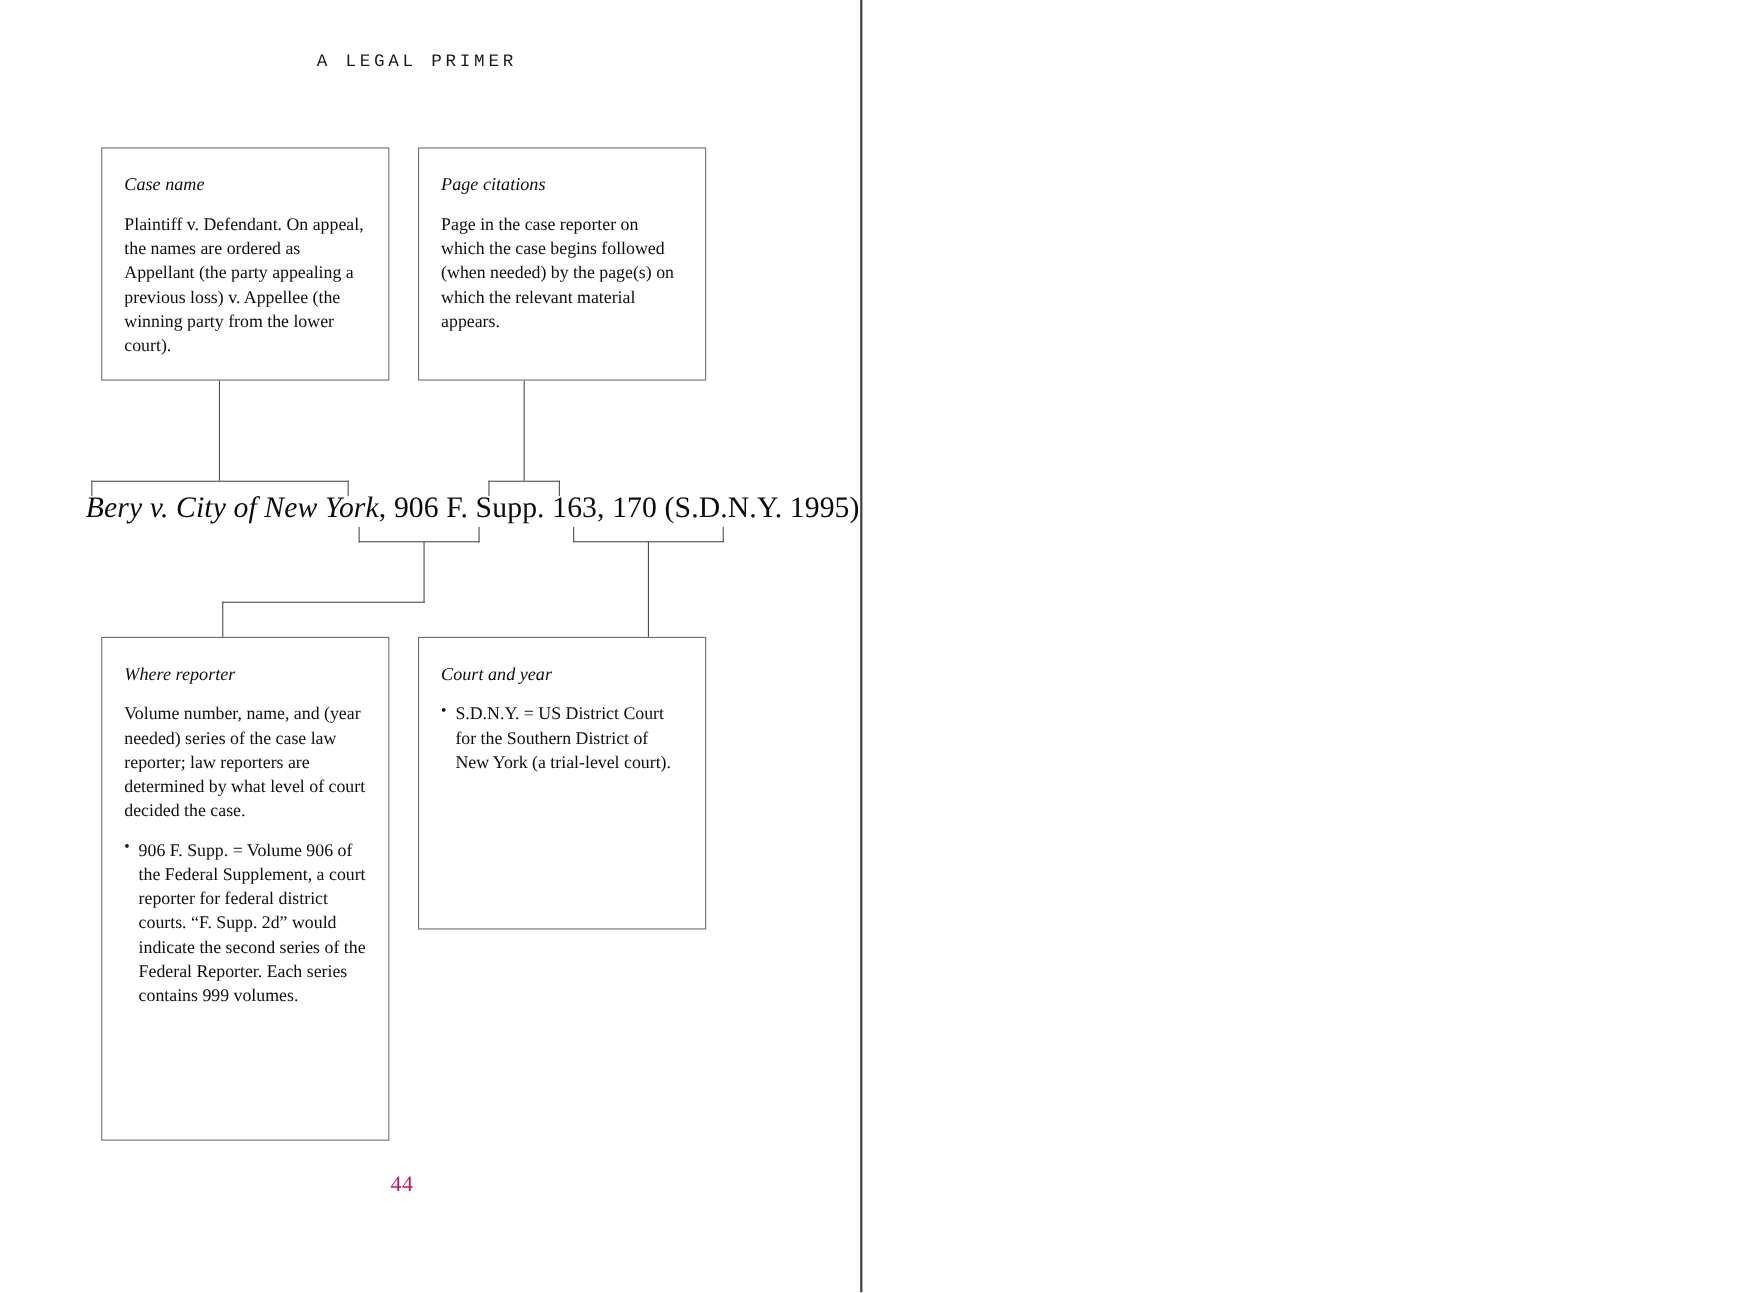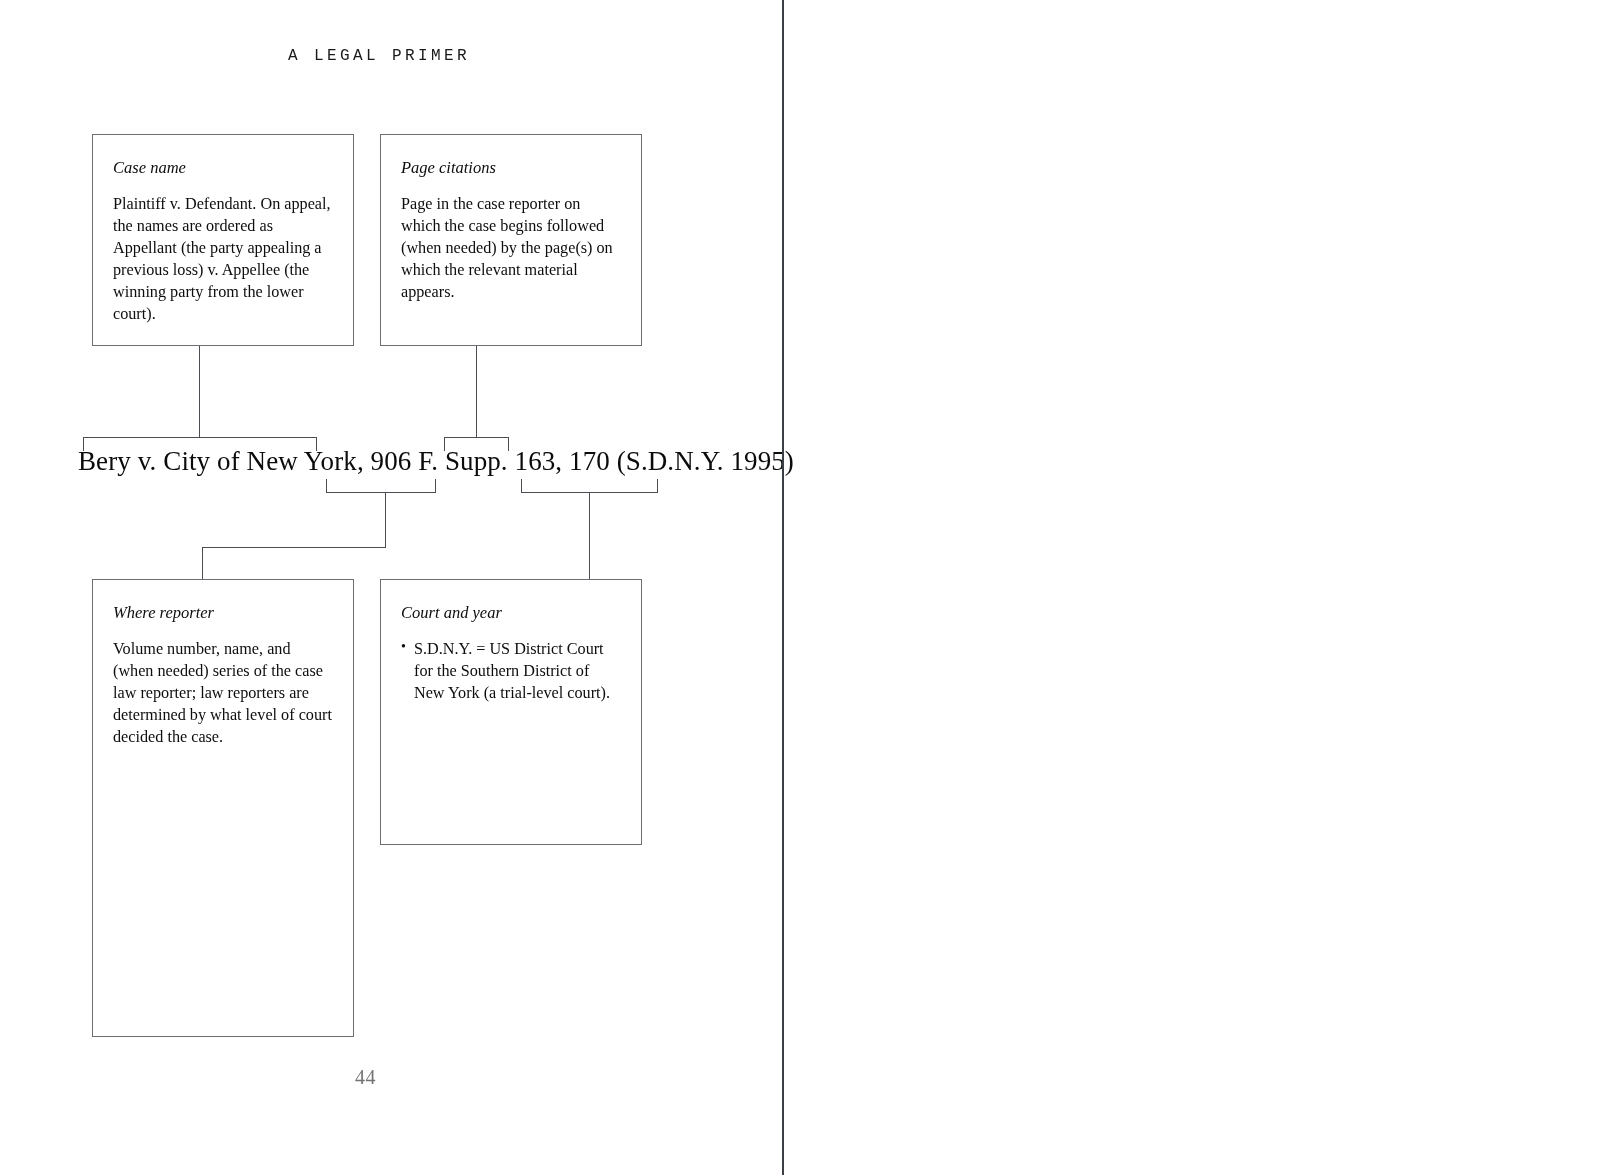--- a/index.html
+++ b/index.html
@@ -42,21 +42,21 @@
     letter-spacing: 3.4px;
     color: #1a1a1a;
     white-space: nowrap;
   }
   .running-head.left  { left: 288px; }
 
   .folio {
     position: absolute;
     top: 1066px;
     font-size: 20px;
-    color: #737373;
+    color: #be185d;
     letter-spacing: 0.5px;
   }
   .folio.left  { left: 355px; }
 
   
   .abox {
     position: absolute;
     border: 1.2px solid #6b6e72;
     box-sizing: border-box;
     background: #fff;
@@ -100,21 +100,21 @@
   }
 
   
   .citation {
     position: absolute;
     white-space: nowrap;
     font-size: 27px;
     color: #0b0b0b;
     letter-spacing: 0.1px;
   }
-  .citation .it { }
+  .citation .it { font-style: italic; }
 
   
   .ln-v, .ln-h {
     position: absolute;
     background: #4a4d51;
   }
   .ln-v { width: 1.2px; }
   .ln-h { height: 1.2px; }
 </style>
 </head>
@@ -157,22 +157,23 @@
     <div class="ln-h" style="left:202px; top:547px; width:184px;"></div>
     <div class="ln-v" style="left:202px; top:547px; height:33px;"></div>
 
     <div class="ln-v" style="left:521px; top:479px; height:14px;"></div>
     <div class="ln-h" style="left:521px; top:492px; width:137px;"></div>
     <div class="ln-v" style="left:657px; top:479px; height:14px;"></div>
     <div class="ln-v" style="left:589px; top:492px; height:88px;"></div>
 
     <div class="abox" style="left:92px; top:579px; width:262px; height:458px;">
       <div class="bt">Where reporter</div>
-      <p>Volume number, name, and (when needed) series of the case law reporter; law reporters are determined by what level of court decided the case.</p>
+      <p>Volume number, name, and (year needed) series of the case law reporter; law reporters are determined by what level of court decided the case.</p>
       <ul class="blist">
+        <li>906 F. Supp. = Volume 906 of the Federal Supplement, a court reporter for federal district courts. “F. Supp. 2d” would indicate the second series of the Federal Reporter. Each series contains 999 volumes.</li>
       </ul>
     </div>
 
     <div class="abox" style="left:380px; top:579px; width:262px; height:266px;">
       <div class="bt">Court and year</div>
       <ul class="blist">
         <li>S.D.N.Y. = US District Court for the Southern District of New York (a trial-level court).</li>
       </ul>
     </div>
 

